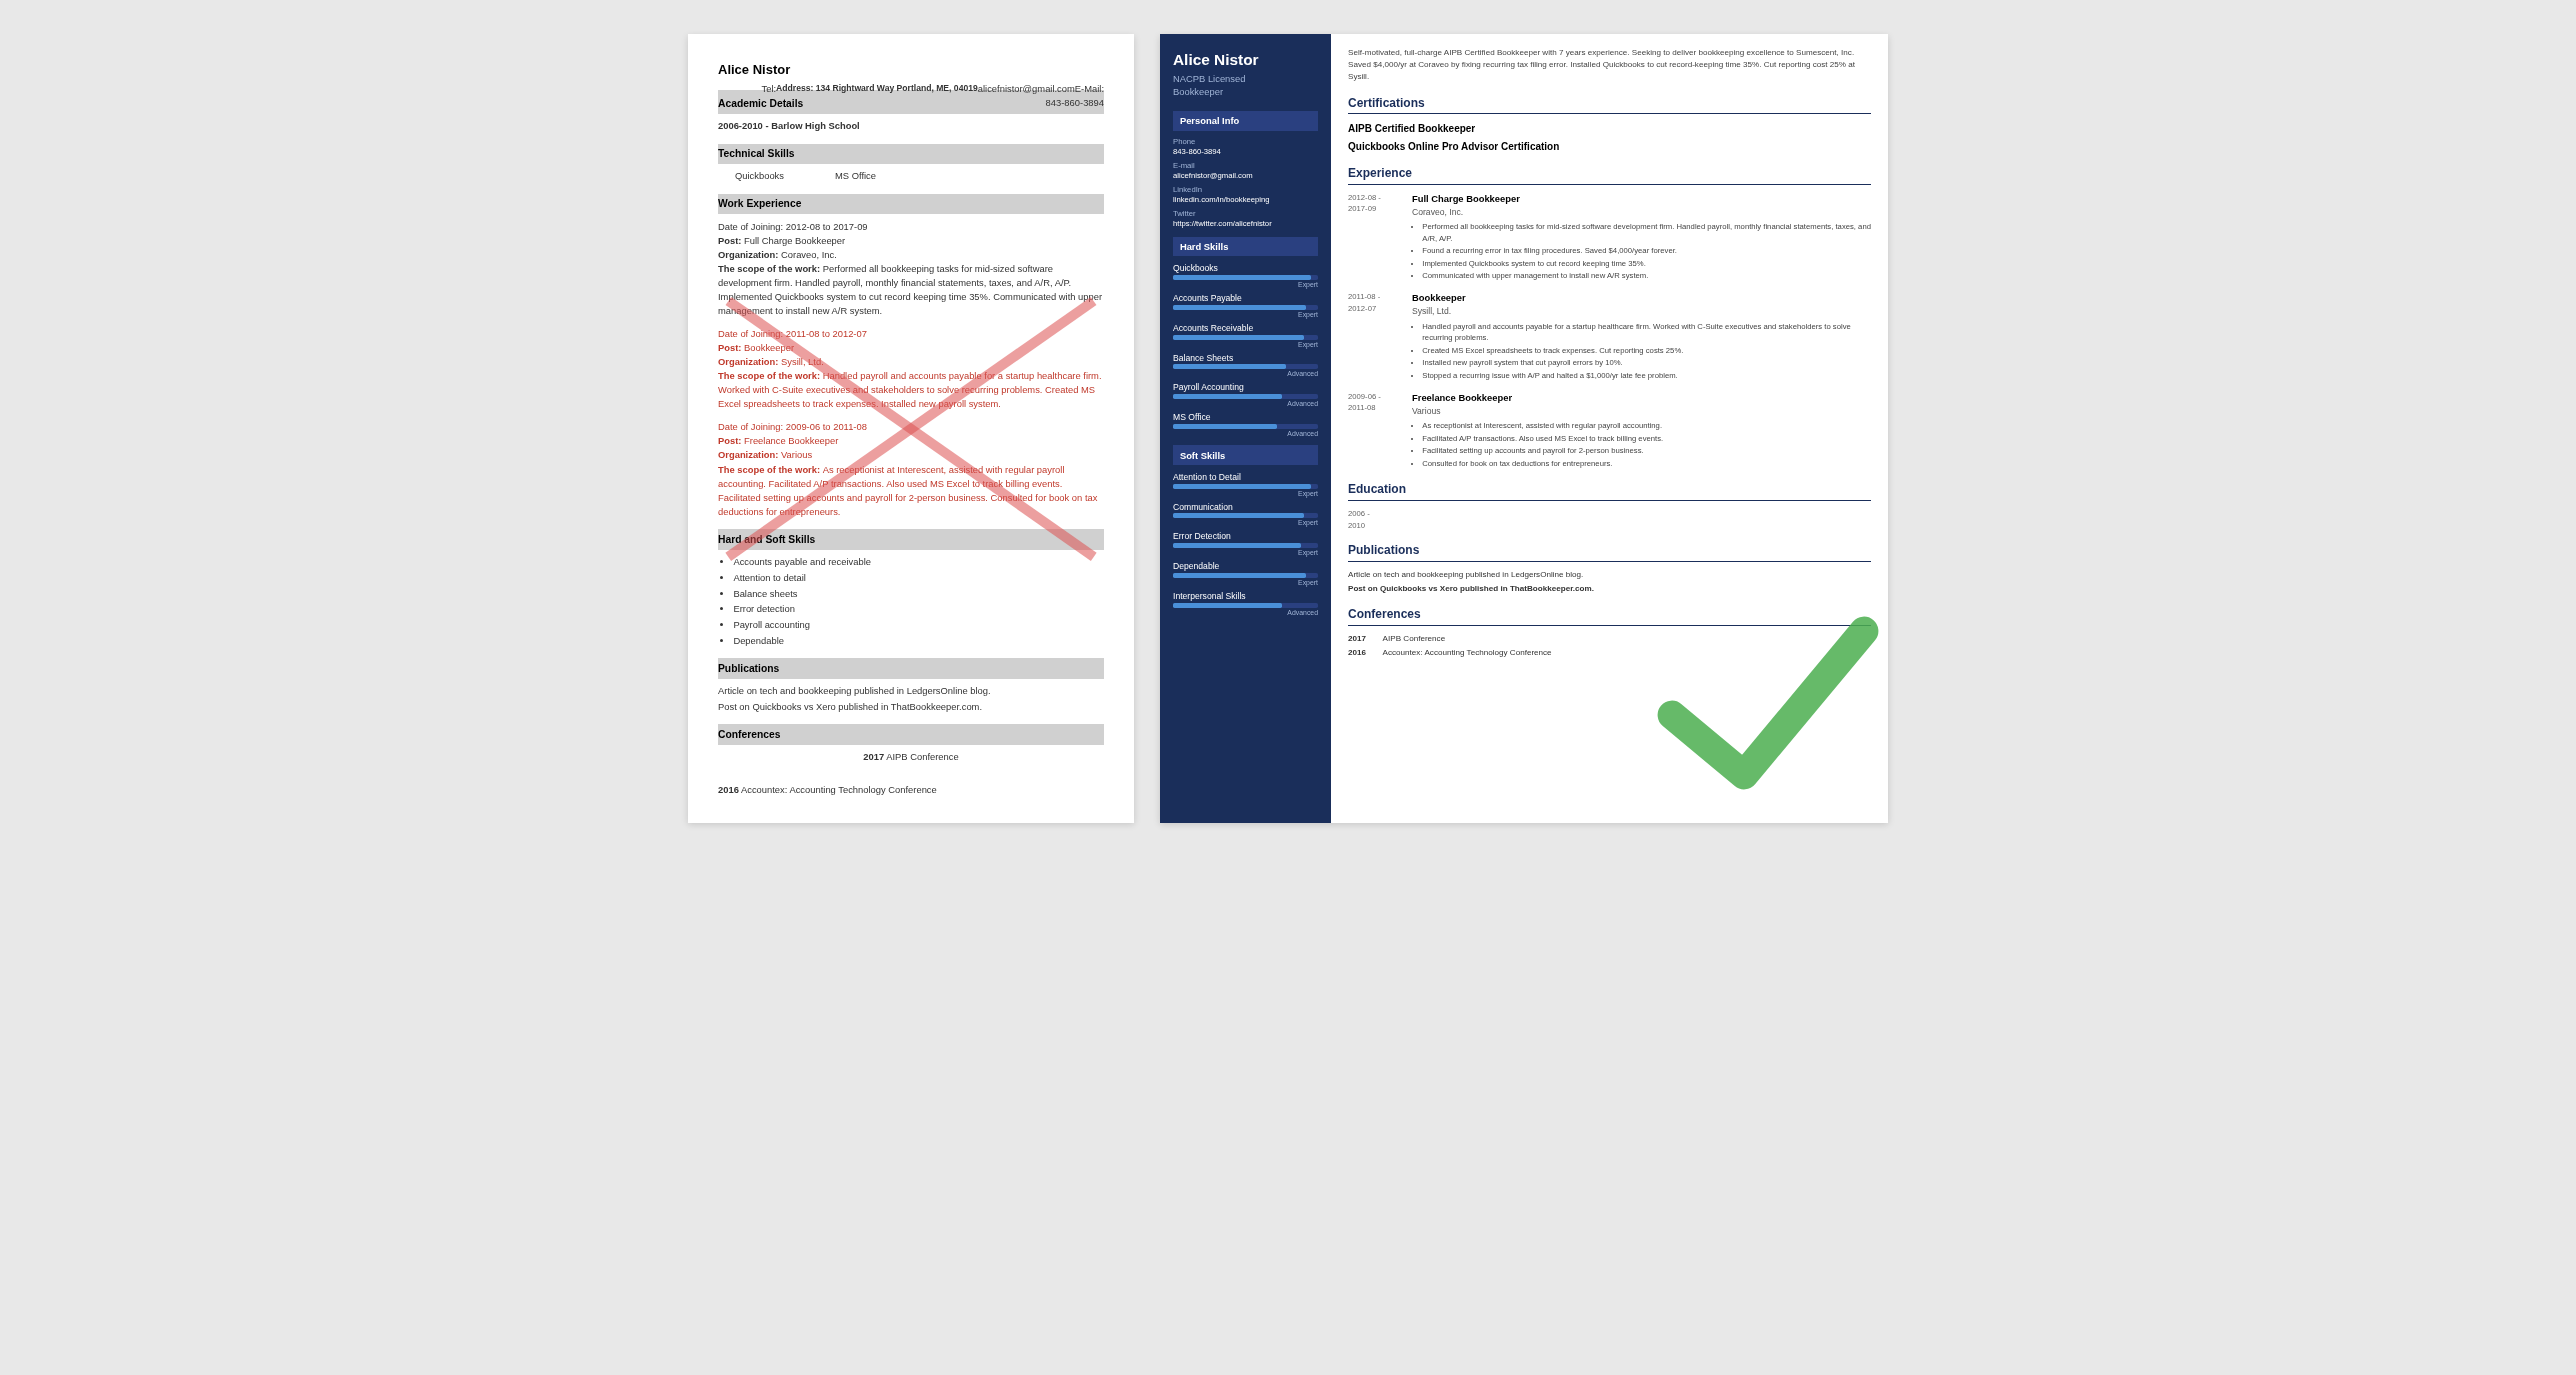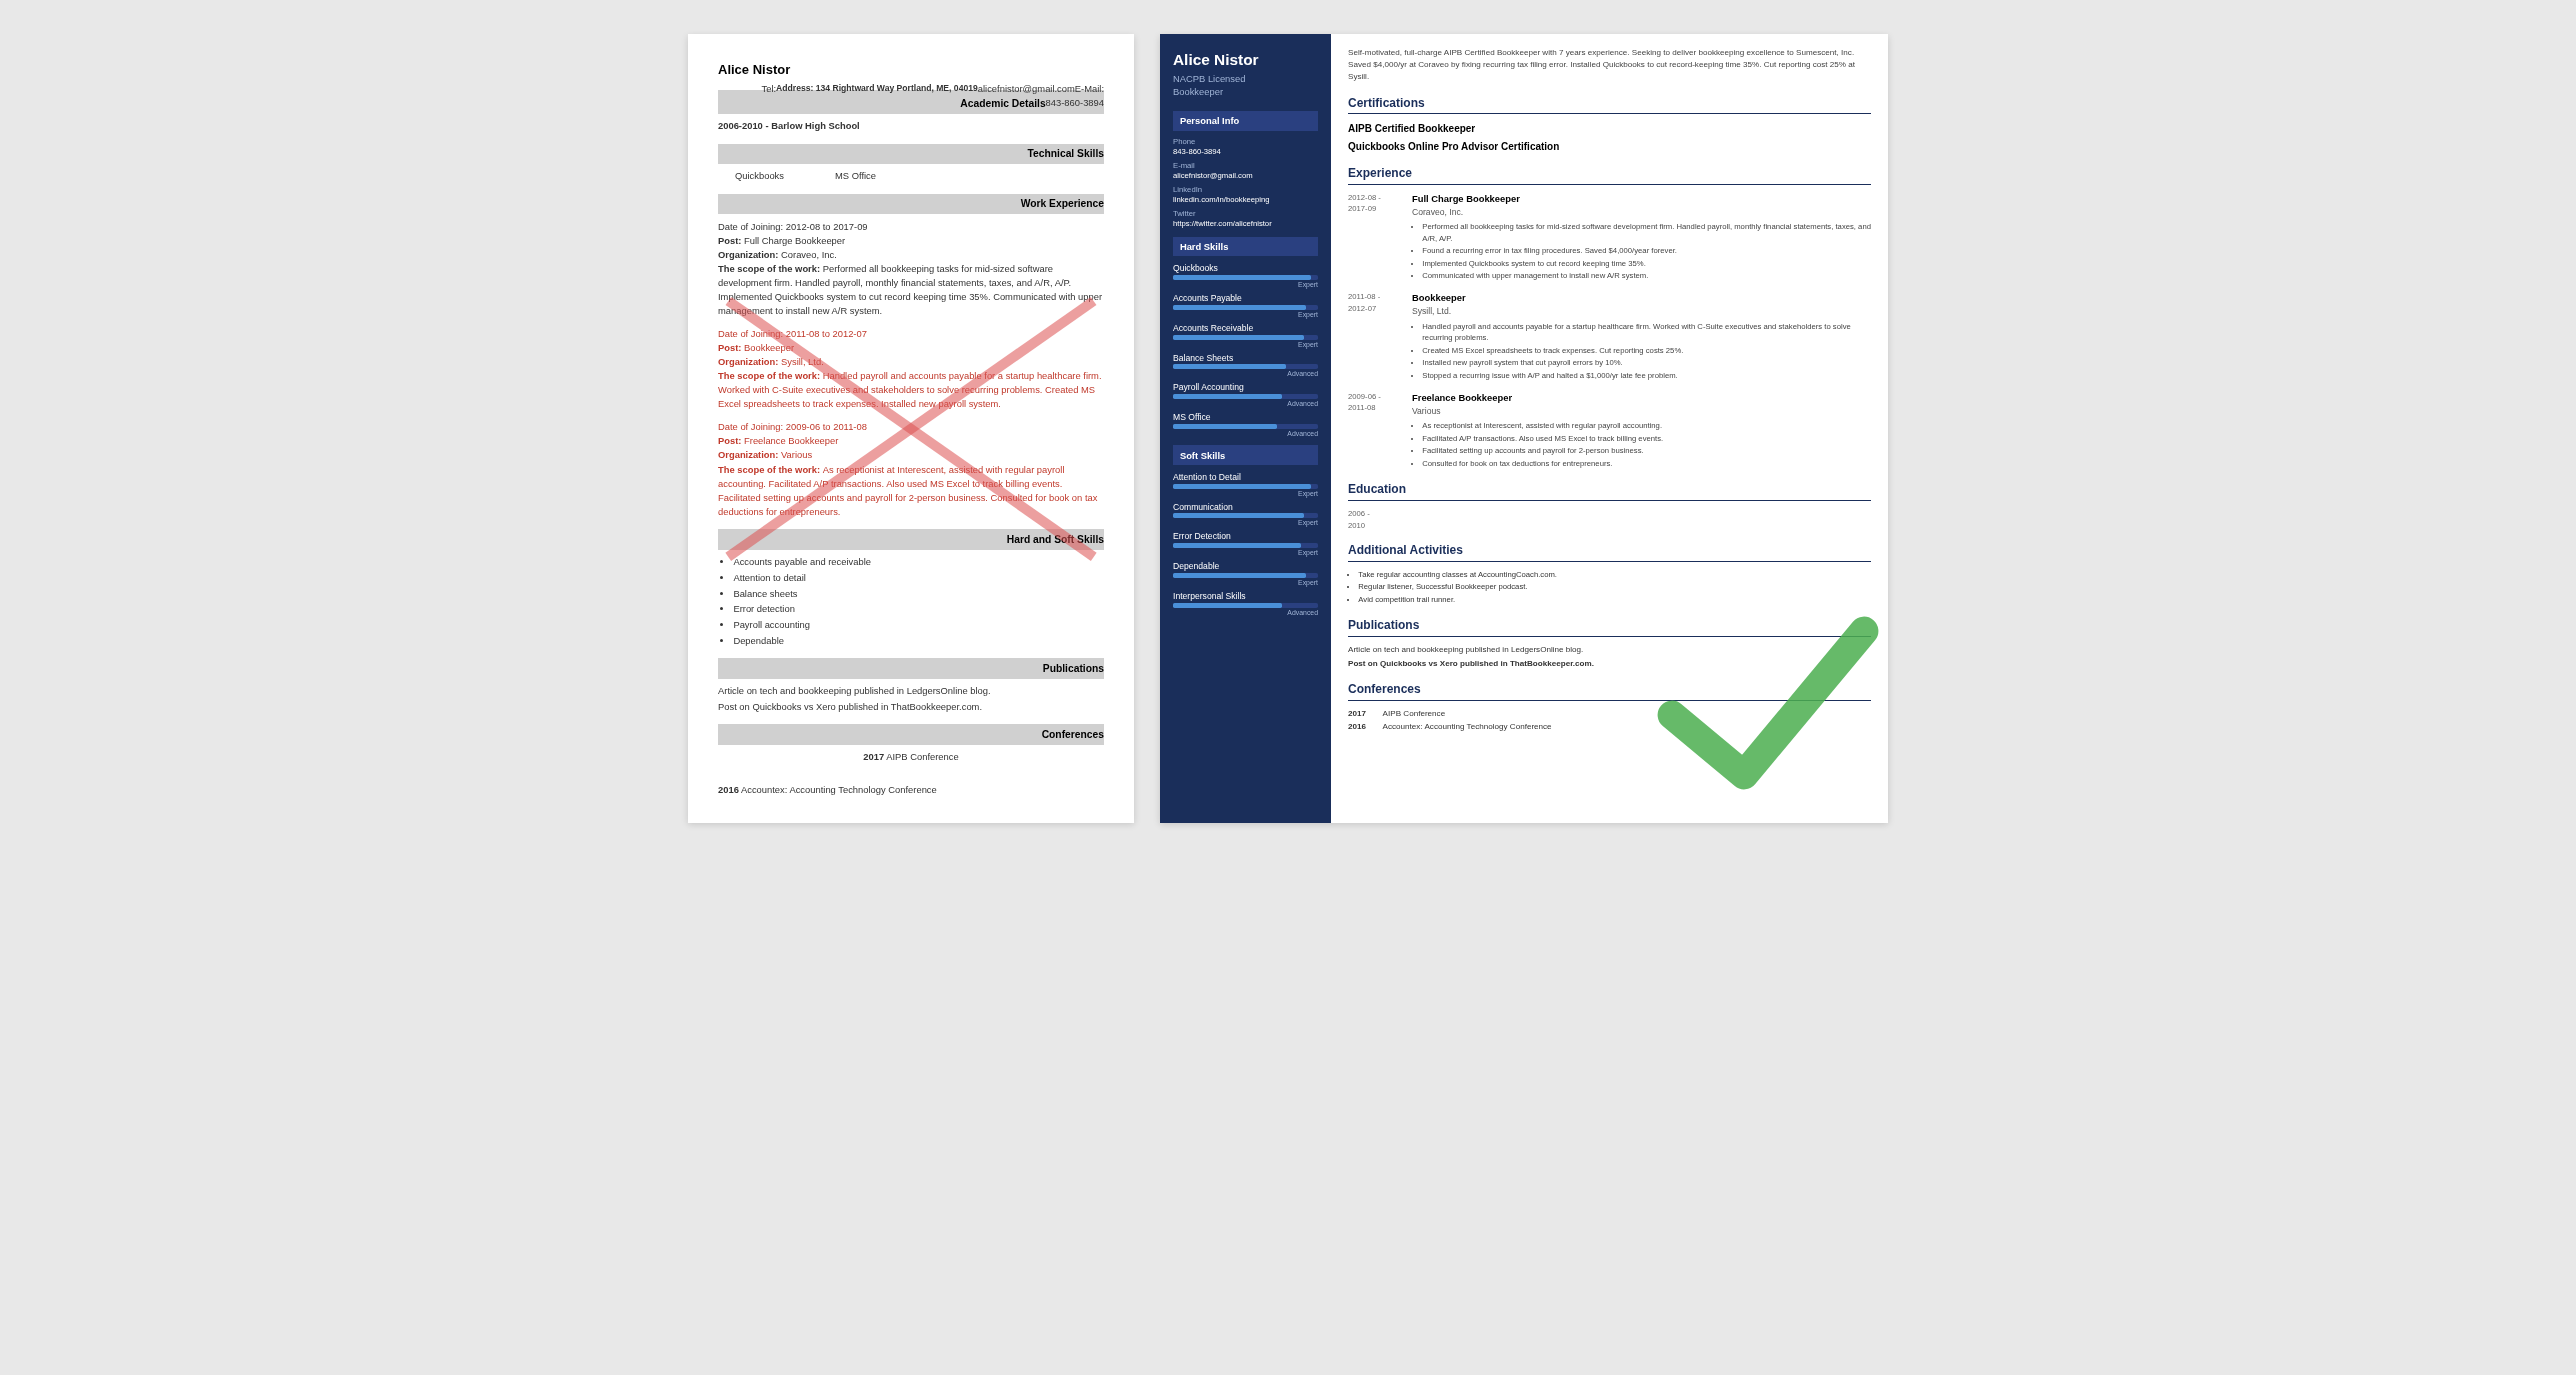--- a/index.html
+++ b/index.html
@@ -63,21 +63,21 @@
     .left-contact {
       font-size: 9.4px;
       color: #333;
       margin-bottom: 1.7px;
     }
     .left-contact span {
       float: right;
     }
     .section-header {
       background: #d0d0d0;
-      text-align: right;
+      text-align: left;
       font-size: 10.3px;
       font-weight: bold;
       padding: 2.6px 0;
       margin: 10.3px 0 5.1px 0;
       color: #000;
     }
     .left-body {
       font-size: 9.4px;
       color: #333;
       line-height: 1.5;
@@ -550,28 +550,20 @@
       </div>
 
       <div class="right-section">
         <div class="right-section-title">Education</div>
         <div class="exp-entry clearfix">
           <div class="exp-date" style="white-space:pre-line;">2006 -
 2010</div>
         </div>
       </div>
 
-      <div class="right-section">
-        <div class="right-section-title">Additional Activities</div>
-        <ul class="add-bullets">
-          <li>Take regular accounting classes at AccountingCoach.com.</li>
-          <li>Regular listener, Successful Bookkeeper podcast.</li>
-          <li>Avid competition trail runner.</li>
-        </ul>
-      </div>
 
       <div class="right-section">
         <div class="right-section-title">Publications</div>
         <div class="pub-item"><span>Article on tech and bookkeeping published in LedgersOnline blog.</span></div>
         <div class="pub-item"><strong>Post on Quickbooks vs Xero published in ThatBookkeeper.com.</strong></div>
       </div>
 
       <div class="right-section">
         <div class="right-section-title">Conferences</div>
         <div class="conf-row">

